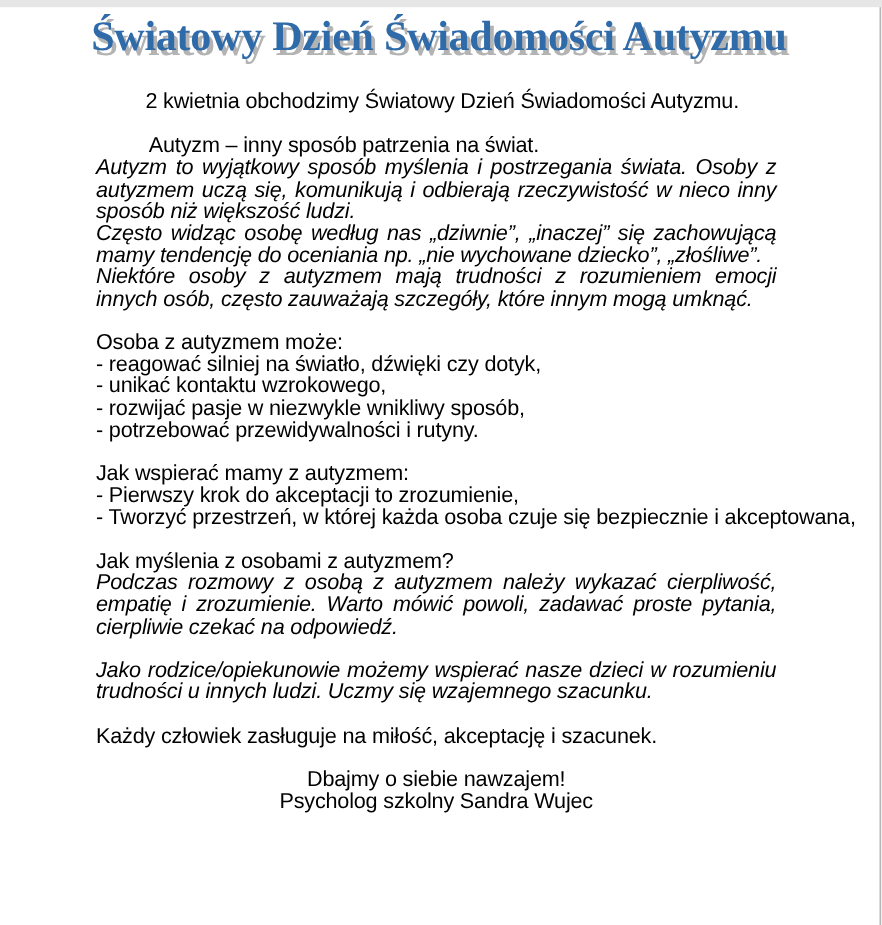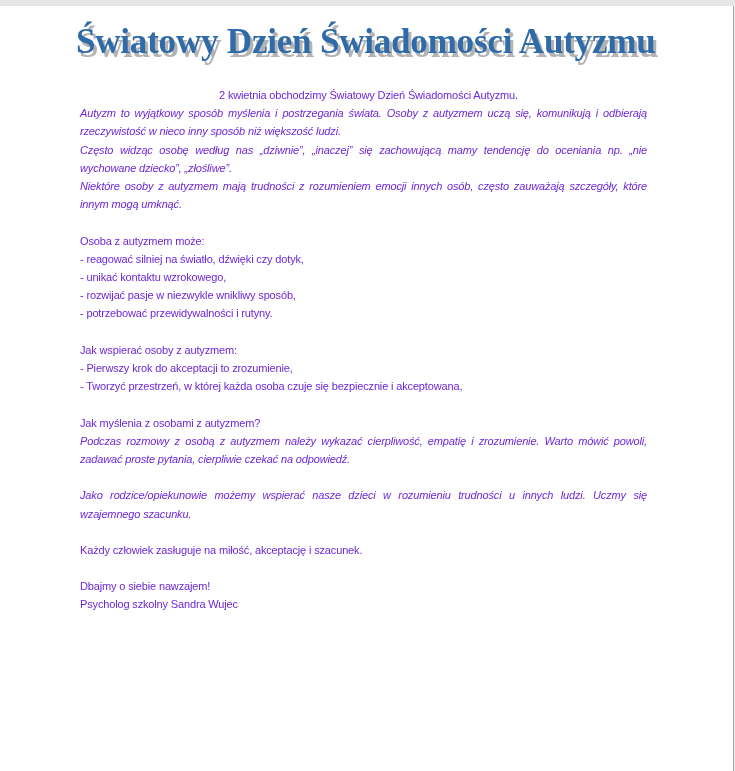--- a/index.html
+++ b/index.html
@@ -29,89 +29,89 @@
       position: absolute;
       top: 6px; right: 0;
       width: 1px; height: 765px;
       background: #eeeeee;
     }
     .page {
       position: absolute;
       left: 80px;
       top: 6px;
       width: 567px;
-      margin-top: 11px;
     }
     .title {
       font-family: "Liberation Serif", "DejaVu Serif", serif;
       font-size: 35px;
       line-height: 50px;
       color: #2f6aa9;
       text-align: center;
       margin: 0;
       margin-left: -4px;
       letter-spacing: -0.2px;
       text-shadow: 3px 4px 0 #b3b3b3;
       white-space: nowrap;
     }
     .text {
       font-family: "Liberation Sans", "DejaVu Sans", sans-serif;
-      font-size: 11px;
+      font-size: 18px;
       line-height: 18.2px;
-      color: #6d28d9;
+      color: #000000;
       letter-spacing: -0.15px;
     }
     .intro {
       margin-top: 19px;
       text-align: center;
       padding-left: 10px;
     }
     .indent-line {
       margin-top: 19px;
       padding-left: 44px;
     }
     .para {
       text-align: justify;
       font-style: italic;
     }
     .blank { height: 18.2px; }
     .list-line { white-space: nowrap; }
     .signature {
-      text-align: left;
+      text-align: center;
       margin-top: 18px;
     }
   </style>
 </head>
 <body>
 
 <div class="top-bar"></div>
 <div class="right-gutter"></div>
 <div class="right-border"></div>
 
 <div class="page">
   <h1 class="title">Światowy Dzień Świadomości Autyzmu</h1>
 
   <div class="text intro">2 kwietnia obchodzimy Światowy Dzień Świadomości Autyzmu.</div>
 
+  <div class="text indent-line">Autyzm – inny sposób patrzenia na świat.</div>
 
   <div class="text para">Autyzm to wyjątkowy sposób myślenia i postrzegania świata. Osoby z autyzmem uczą się, komunikują i odbierają rzeczywistość w nieco inny sposób niż większość ludzi.</div>
   <div class="text para">Często widząc osobę według nas „dziwnie”, „inaczej” się zachowującą mamy tendencję do oceniania np. „nie wychowane dziecko”, „złośliwe”.</div>
   <div class="text para">Niektóre osoby z autyzmem mają trudności z rozumieniem emocji innych osób, często zauważają szczegóły, które innym mogą umknąć.</div>
 
   <div class="blank"></div>
 
   <div class="text">Osoba z autyzmem może:</div>
   <div class="text list-line">- reagować silniej na światło, dźwięki czy dotyk,</div>
   <div class="text list-line">- unikać kontaktu wzrokowego,</div>
   <div class="text list-line">- rozwijać pasje w niezwykle wnikliwy sposób,</div>
   <div class="text list-line">- potrzebować przewidywalności i rutyny.</div>
 
   <div class="blank"></div>
 
-  <div class="text">Jak wspierać osoby z autyzmem:</div>
+  <div class="text">Jak wspierać mamy z autyzmem:</div>
   <div class="text list-line">- Pierwszy krok do akceptacji to zrozumienie,</div>
   <div class="text list-line">- Tworzyć przestrzeń, w której każda osoba czuje się bezpiecznie i akceptowana,</div>
 
   <div class="blank"></div>
 
   <div class="text">Jak myślenia z osobami z autyzmem?</div>
   <div class="text para">Podczas rozmowy z osobą z autyzmem należy wykazać cierpliwość, empatię i zrozumienie. Warto mówić powoli, zadawać proste  pytania, cierpliwie czekać na odpowiedź.</div>
 
   <div class="blank"></div>
 

